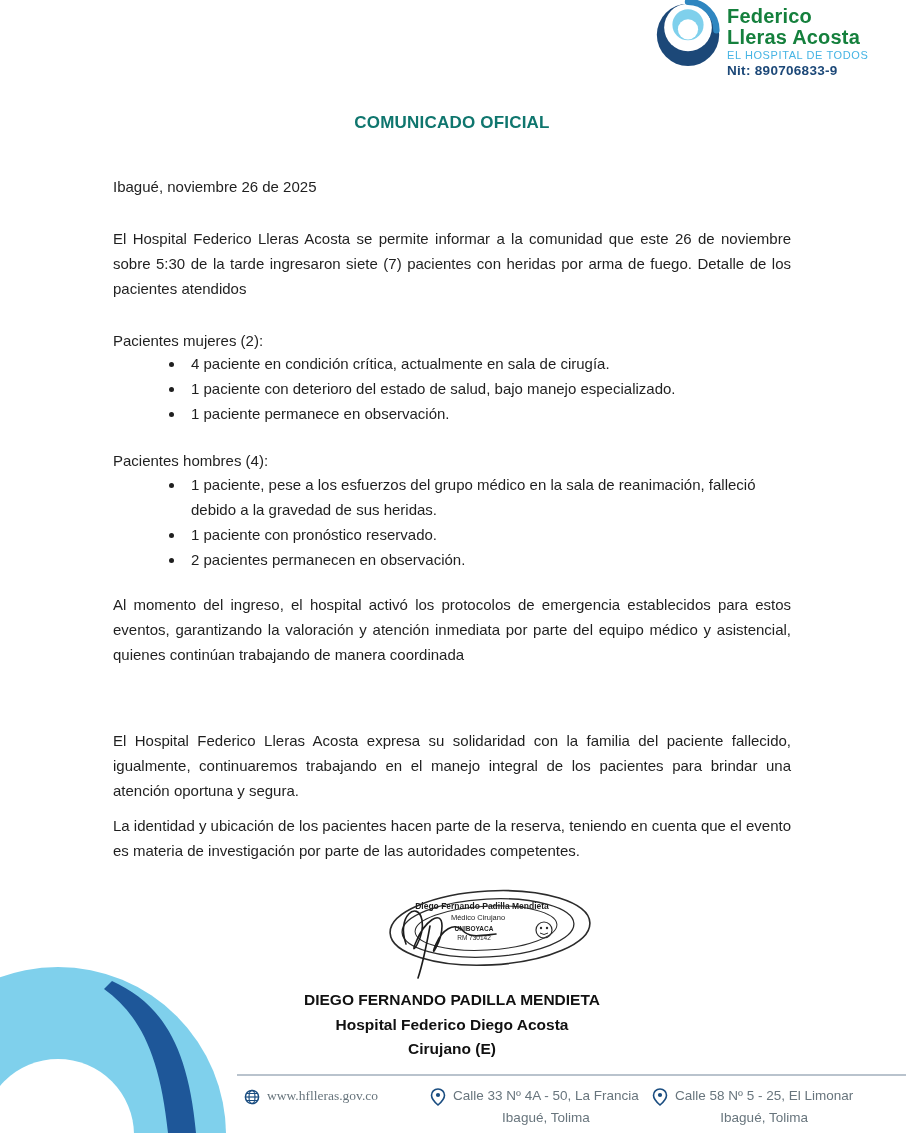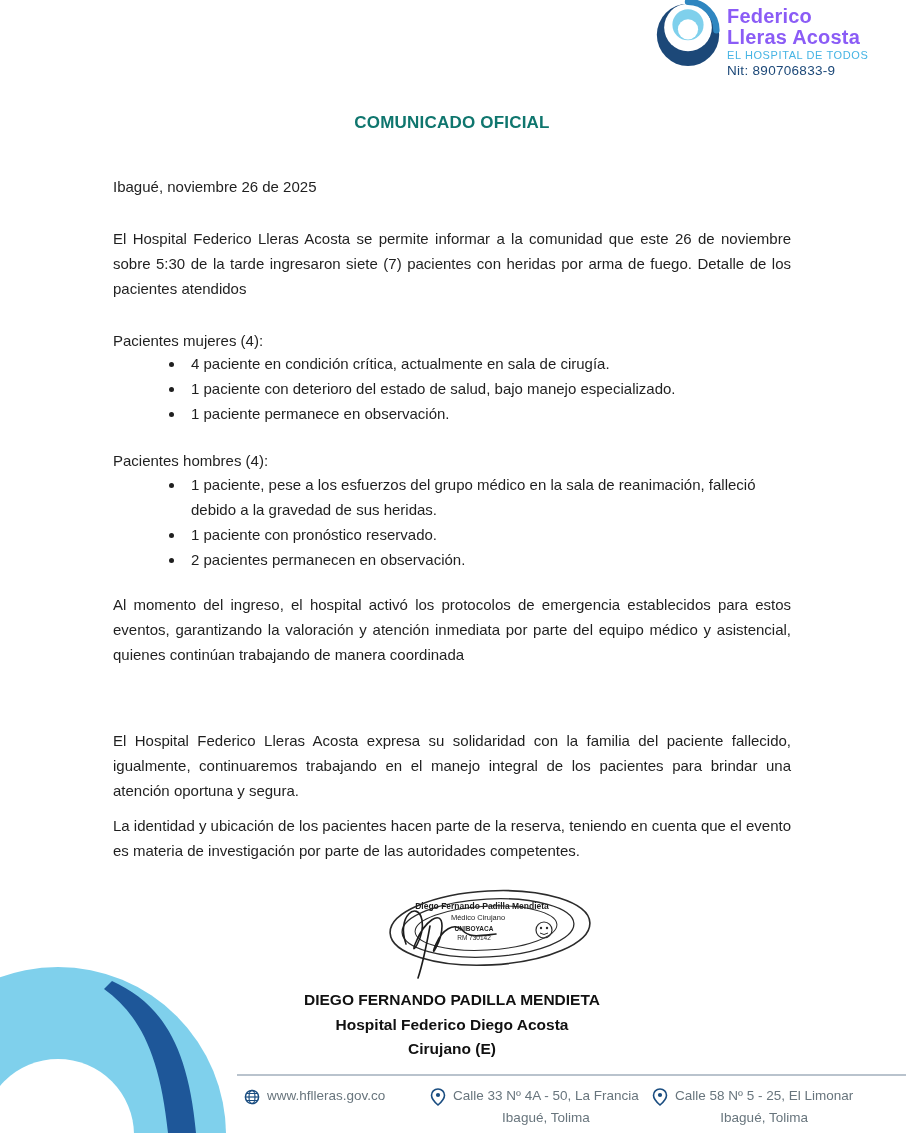--- a/index.html
+++ b/index.html
@@ -12,23 +12,23 @@
     overflow:hidden;
   }
 
   
   .logo {
     position:absolute; top:0; left:655;
     left:655px; display:flex; align-items:flex-start;
   }
   .logo-mark { width:66px; height:74px; margin-top:-4px; }
   .logo-text { margin-left:6px; padding-top:6px; line-height:1; }
-  .logo-title { font-size:20px; font-weight:800; color:#8b5cf6; line-height:21px; letter-spacing:.2px; }
+  .logo-title { font-size:20px; font-weight:800; color:#15803d; line-height:21px; letter-spacing:.2px; }
   .logo-tagline { font-size:11px; font-weight:400; color:#45b4e4; letter-spacing:.6px; margin-top:2px; }
-  .logo-nit { font-size:13.5px; font-weight:400; color:#1c4878; margin-top:3px; letter-spacing:.3px; }
+  .logo-nit { font-size:13.5px; font-weight:700; color:#1c4878; margin-top:3px; letter-spacing:.3px; }
 
   
   .block { position:absolute; left:113px; width:678px; font-size:15px; line-height:25px; }
   .doc-title { top:110px; text-align:center; font-weight:700; font-size:17px; letter-spacing:.2px; color:#0f766e; }
   .doc-date  { top:174px; }
   .para { text-align:justify; }
   .p-intro      { top:226px; }
   .h-women      { top:328px; }
   .l-women      { top:351px; }
   .h-men        { top:448px; }
@@ -46,21 +46,21 @@
                 font-weight:700; font-size:15.5px; line-height:24.5px; color:#111; }
 
   
   .footer-line { position:absolute; left:237px; top:1074px; width:669px; height:2px; background:#b9c3cd; }
   .footer-deco { position:absolute; left:0; bottom:0; width:260px; height:210px; }
   .footer { position:absolute; left:244px; top:1087px; width:660px; display:flex;
             font-size:13.5px; color:#68757d; line-height:18px; }
   .fcol { display:flex; align-items:flex-start; }
   .fcol .ficon { flex:0 0 auto; margin-right:7px; margin-top:1px; }
   .fcol-1 { width:186px; flex-direction:column; }
-  .fcol-1 .frow { display:flex; align-items:center; }
+  .fcol-1 .frow { display:flex; align-items:center;font-family:Liberation Serif, serif; }
   .fcol-1 .frow + .frow { margin-top:26px; }
   .fcol-2 { width:222px; }
   .fcol-3 { width:250px; }
   .addr-l2 { text-align:center; margin-top:4px; }
 </style>
 </head>
 <body>
 
 <div class="logo">
   <svg class="logo-mark" viewBox="0 0 72 78">
@@ -80,21 +80,21 @@
     </div>
   </div>
 </div>
 
 <div class="block doc-title">COMUNICADO OFICIAL</div>
 
 <div class="block doc-date">Ibagué, noviembre 26 de 2025</div>
 
 <div class="block para p-intro">El Hospital Federico Lleras Acosta se permite informar a la comunidad que este 26 de noviembre sobre 5:30 de la tarde ingresaron siete (7) pacientes con heridas por arma de fuego. Detalle de los pacientes atendidos</div>
 
-<div class="block h-women">Pacientes mujeres (4):</div>
+<div class="block h-women">Pacientes mujeres (2):</div>
 <div class="block l-women">
   <ul class="bullets">
     <li>4 paciente en condición crítica, actualmente en sala de cirugía.</li>
     <li>1 paciente con deterioro del estado de salud, bajo manejo especializado.</li>
     <li>1 paciente permanece en observación.</li>
   </ul>
 </div>
 
 <div class="block h-men">Pacientes hombres (4):</div>
 <div class="block l-men">

